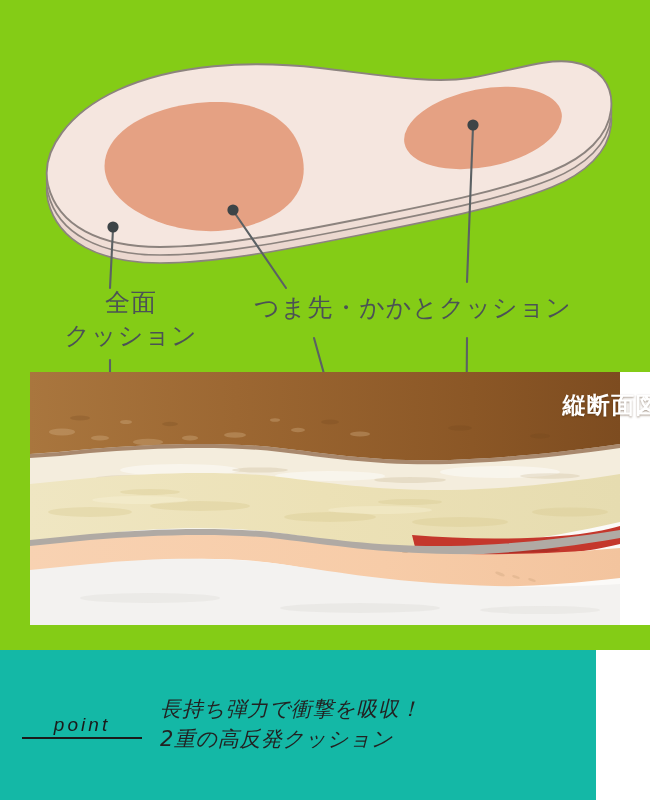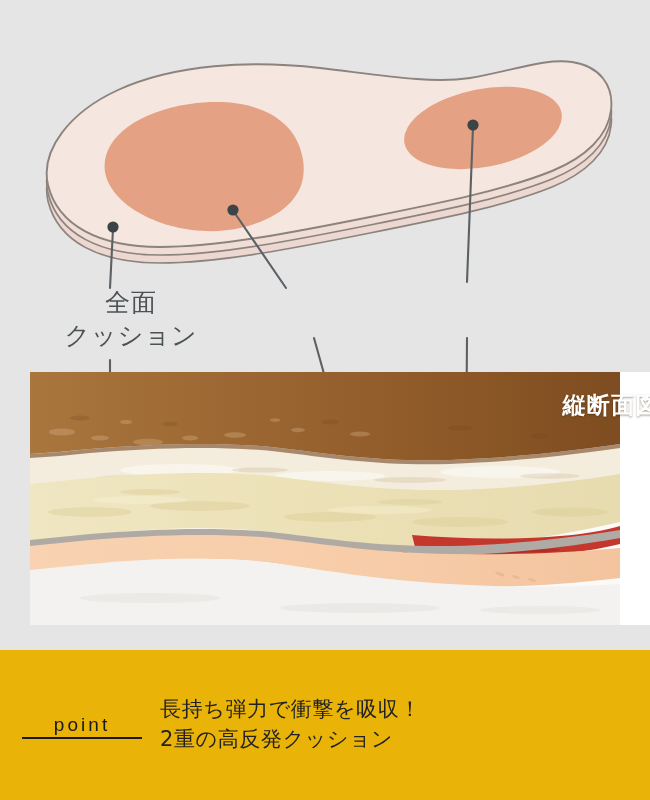--- a/index.html
+++ b/index.html
@@ -16,21 +16,21 @@
     position: relative;
   }
 
   
   #figure-panel {
     position: absolute;
     left: 0;
     top: 0;
     width: 650px;
     height: 650px;
-    background: #e5e5e5;
+    background: #84cc16;
     overflow: hidden;
   }
   #figure-svg {
     position: absolute;
     left: 0;
     top: 0;
     width: 650px;
     height: 650px;
     display: block;
   }
@@ -98,25 +98,26 @@
     width: 650px;
     height: 650px;
     pointer-events: none;
   }
 
   
   #caption-row {
     position: absolute;
     left: 0;
     top: 650px;
-    width: 650px;
+    width: 596px;
     height: 150px;
-    background: #eab308;
+    background: #14b8a6;
     display: flex;
     align-items: center;
+    font-style: italic;
   }
   #point-badge {
     width: 120px;
     margin-left: 22px;
     margin-top: 4px;
     text-align: center;
     flex: 0 0 auto;
     border-bottom: 2px solid #1a1a1a;
     padding-bottom: 2px;
   }
@@ -233,20 +234,21 @@
       <circle cx="473" cy="125" r="5.6"></circle>
       <circle cx="110" cy="488" r="5.6"></circle>
       <circle cx="353" cy="475" r="5.6"></circle>
       <circle cx="466" cy="475" r="5.6"></circle>
     </g>
   </svg>
 
   <div class="callout-label" id="label-full">全面
 クッション</div>
 
+  <div class="callout-label" id="label-toe-heel">つま先・かかとクッション</div>
 
   <div id="photo-frame">
     <svg id="photo-svg" viewBox="0 0 590 253" preserveAspectRatio="none" aria-hidden="true">
       <defs>
         <linearGradient id="gradBrown" x1="0" y1="0" x2="1" y2="0">
           <stop offset="0" stop-color="#a9763e"></stop>
           <stop offset="0.35" stop-color="#9c6732"></stop>
           <stop offset="0.75" stop-color="#8b5726"></stop>
           <stop offset="1" stop-color="#7d4c20"></stop>
         </linearGradient>

